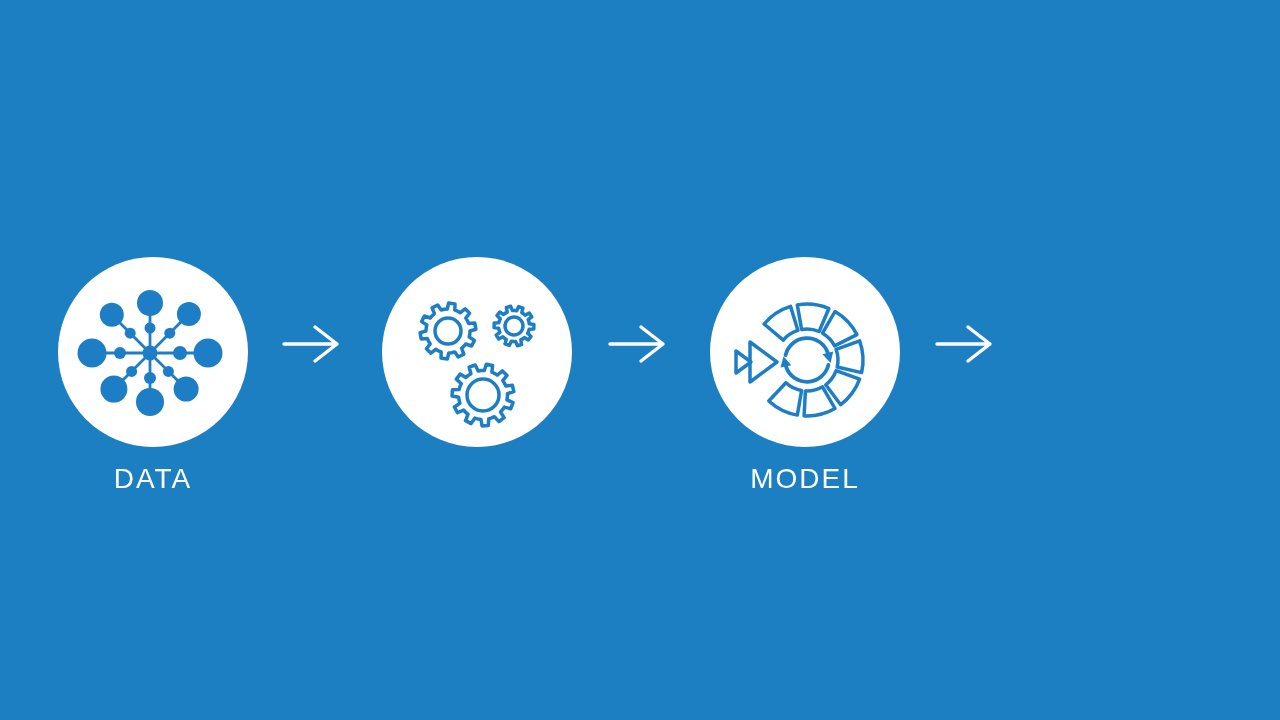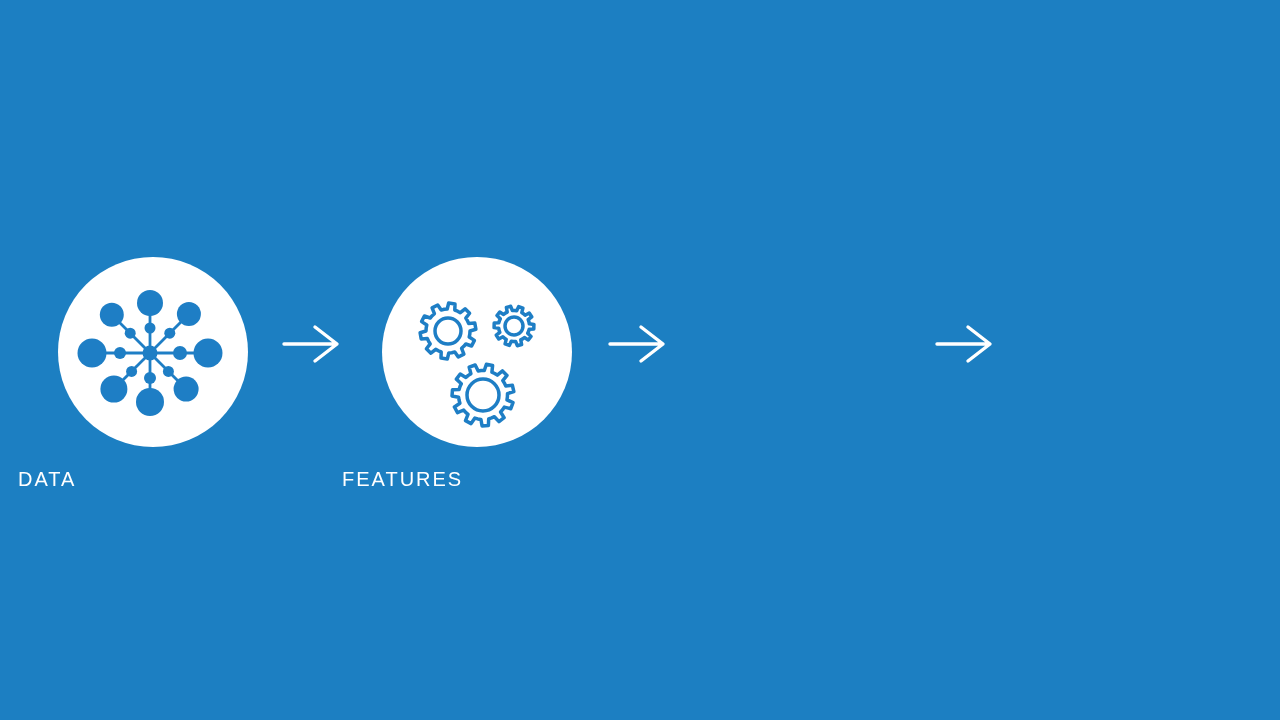--- a/index.html
+++ b/index.html
@@ -10,21 +10,21 @@
   }
   .canvas{position:absolute;inset:0;}
   .step{position:absolute;top:257px;width:190px;height:240px;}
   .circle{
     position:absolute;top:0;left:0;width:190px;height:190px;border-radius:50%;
     background:#ffffff;
   }
   .icon{position:absolute;top:0;left:0;width:190px;height:190px;display:block;}
   .label{
     position:absolute;top:209px;left:-40px;width:270px;height:26px;
-    text-align:left;color:#ffffff;font-size:20px;line-height:26px;
+    text-align:center;color:#ffffff;font-size:28px;line-height:26px;
     letter-spacing:2px;font-weight:400;
   }
   .arrow{position:absolute;top:324px;width:64px;height:40px;display:block;}
   .arrow path{stroke:#ffffff;stroke-width:3.4;fill:none;stroke-linecap:round;stroke-linejoin:round;}
 </style>
 </head>
 <body>
 
 <div class="canvas">
 
@@ -69,26 +69,45 @@
     <div class="circle">
       <svg class="icon" viewBox="0 0 190 190">
           <path d="M87.8,77.1L87.2,80.0L92.4,83.4L89.6,89.0L83.8,87.0L81.8,89.3L79.6,91.3L81.9,97.1L76.3,100.0L72.8,94.9L69.8,95.7L66.8,96.0L65.3,102.0L59.0,101.1L59.2,94.9L56.4,93.8L53.7,92.3L48.9,96.2L44.4,91.8L48.2,86.9L46.6,84.3L45.3,81.6L39.2,81.9L38.1,75.7L44.0,74.0L44.2,70.9L44.8,68.0L39.6,64.6L42.4,59.0L48.2,61.0L50.2,58.7L52.4,56.7L50.1,50.9L55.7,48.0L59.2,53.1L62.2,52.3L65.2,52.0L66.7,46.0L73.0,46.9L72.8,53.1L75.6,54.2L78.3,55.7L83.1,51.8L87.6,56.2L83.8,61.1L85.4,63.7L86.7,66.4L92.8,66.1L93.9,72.3L88.0,74.0Z" stroke="#1e7ec5" stroke-width="3.5" fill="none" stroke-linejoin="round" stroke-linecap="round"></path>
           <circle cx="66" cy="74" r="13" stroke="#1e7ec5" stroke-width="3.5" fill="none" stroke-linejoin="round" stroke-linecap="round"></circle>
           <path d="M146.6,74.3L145.7,76.3L149.0,79.5L146.3,83.0L142.4,80.5L140.7,81.9L138.8,82.9L139.6,87.5L135.3,88.7L133.6,84.4L131.5,84.5L129.3,84.3L127.3,88.4L123.1,86.9L124.2,82.4L122.5,81.2L120.9,79.8L116.8,82.0L114.3,78.2L117.8,75.3L117.1,73.3L116.7,71.2L112.1,70.6L112.2,66.1L116.8,65.8L117.4,63.7L118.3,61.7L115.0,58.5L117.7,55.0L121.6,57.5L123.3,56.1L125.2,55.1L124.4,50.5L128.7,49.3L130.4,53.6L132.5,53.5L134.7,53.7L136.7,49.6L140.9,51.1L139.8,55.6L141.5,56.8L143.1,58.2L147.2,56.0L149.7,59.8L146.2,62.7L146.9,64.7L147.3,66.8L151.9,67.4L151.8,71.9L147.2,72.2Z" stroke="#1e7ec5" stroke-width="3.5" fill="none" stroke-linejoin="round" stroke-linecap="round"></path>
           <circle cx="132" cy="69" r="9" stroke="#1e7ec5" stroke-width="3.5" fill="none" stroke-linejoin="round" stroke-linecap="round"></circle>
           <path d="M125.4,139.7L125.0,142.8L131.0,145.7L128.8,151.7L122.3,150.1L120.6,152.7L118.6,155.0L122.1,160.7L117.0,164.6L112.4,159.7L109.6,160.9L106.7,161.8L106.4,168.5L100.1,169.0L98.9,162.4L95.8,161.9L92.9,161.1L89.1,166.6L83.5,163.6L86.0,157.4L83.7,155.4L81.7,153.0L75.5,155.6L72.4,150.0L77.9,146.2L77.1,143.2L76.6,140.2L70.0,139.0L70.5,132.7L77.1,132.4L78.0,129.5L79.3,126.7L74.4,122.1L78.2,117.0L83.9,120.4L86.3,118.4L88.9,116.7L87.2,110.2L93.2,108.0L96.2,114.0L99.2,113.6L102.3,113.5L104.4,107.2L110.6,108.5L109.9,115.2L112.7,116.5L115.3,118.1L120.5,113.9L125.0,118.4L120.8,123.6L122.5,126.2L123.8,129.0L130.4,128.3L131.8,134.5L125.5,136.6Z" stroke="#1e7ec5" stroke-width="3.5" fill="none" stroke-linejoin="round" stroke-linecap="round"></path>
           <circle cx="101" cy="138" r="16" stroke="#1e7ec5" stroke-width="3.5" fill="none" stroke-linejoin="round" stroke-linecap="round"></circle>
         </svg>
     </div>
-    <div class="label">FEATURES</div>
   </div>
 
   <svg class="arrow" style="left:607px" viewBox="0 0 64 40">
     <path d="M3,20 H52 M34,3 L56,20 L34,37"></path>
   </svg>
 
+  <div class="step" style="left:710px">
+    <div class="circle">
+      <svg class="icon" viewBox="0 0 190 190">
+          <path d="M54.1,67.0 A56,56 0 0 1 80.6,49.4 L87.9,73.4 A31,31 0 0 0 73.3,83.1 Z" stroke="#1e7ec5" stroke-width="3.5" fill="none" stroke-linejoin="round" stroke-linecap="round"></path>
+          <path d="M87.3,47.9 A56,56 0 0 1 118.9,51.5 L109.1,74.5 A31,31 0 0 0 91.6,72.5 Z" stroke="#1e7ec5" stroke-width="3.5" fill="none" stroke-linejoin="round" stroke-linecap="round"></path>
+          <path d="M125.0,54.5 A56,56 0 0 1 146.9,77.6 L124.6,88.9 A31,31 0 0 0 112.5,76.2 Z" stroke="#1e7ec5" stroke-width="3.5" fill="none" stroke-linejoin="round" stroke-linecap="round"></path>
+          <path d="M149.6,83.8 A56,56 0 0 1 151.6,115.6 L127.2,110.0 A31,31 0 0 0 126.1,92.4 Z" stroke="#1e7ec5" stroke-width="3.5" fill="none" stroke-linejoin="round" stroke-linecap="round"></path>
+          <path d="M149.6,122.2 A56,56 0 0 1 130.7,147.7 L115.7,127.8 A31,31 0 0 0 126.1,113.6 Z" stroke="#1e7ec5" stroke-width="3.5" fill="none" stroke-linejoin="round" stroke-linecap="round"></path>
+          <path d="M125.0,151.5 A56,56 0 0 1 94.1,158.9 L95.4,134.0 A31,31 0 0 0 112.5,129.8 Z" stroke="#1e7ec5" stroke-width="3.5" fill="none" stroke-linejoin="round" stroke-linecap="round"></path>
+          <path d="M87.3,158.1 A56,56 0 0 1 58.8,144.0 L75.9,125.7 A31,31 0 0 0 91.6,133.5 Z" stroke="#1e7ec5" stroke-width="3.5" fill="none" stroke-linejoin="round" stroke-linecap="round"></path>
+          <path d="M75.6,98.1 A22,22 0 0 1 117.8,95.8" stroke="#1e7ec5" stroke-width="3.8" fill="none" stroke-linejoin="round" stroke-linecap="round"></path>
+          <path d="M118.4,107.9 A22,22 0 0 1 76.0,109.4" stroke="#1e7ec5" stroke-width="3.8" fill="none" stroke-linejoin="round" stroke-linecap="round"></path>
+          <path d="M120.6,106.0L123.2,94.4L112.5,97.3Z" fill="#1e7ec5"></path>
+          <path d="M73.5,99.2L70.5,110.6L81.3,108.2Z" fill="#1e7ec5"></path>
+          <path d="M40,85 L67,105 L40,125 Z" stroke="#1e7ec5" stroke-width="3.5" fill="none" stroke-linejoin="round" stroke-linecap="round"></path>
+          <path d="M26,94 L41,105 L26,116 Z" stroke="#1e7ec5" stroke-width="3.5" fill="none" stroke-linejoin="round" stroke-linecap="round"></path>
+        </svg>
+    </div>
+    <div class="label">MODEL</div>
+  </div>
 
   <svg class="arrow" style="left:934px" viewBox="0 0 64 40">
     <path d="M3,20 H52 M34,3 L56,20 L34,37"></path>
   </svg>
 
 
 </div>
 
 </body></html>

